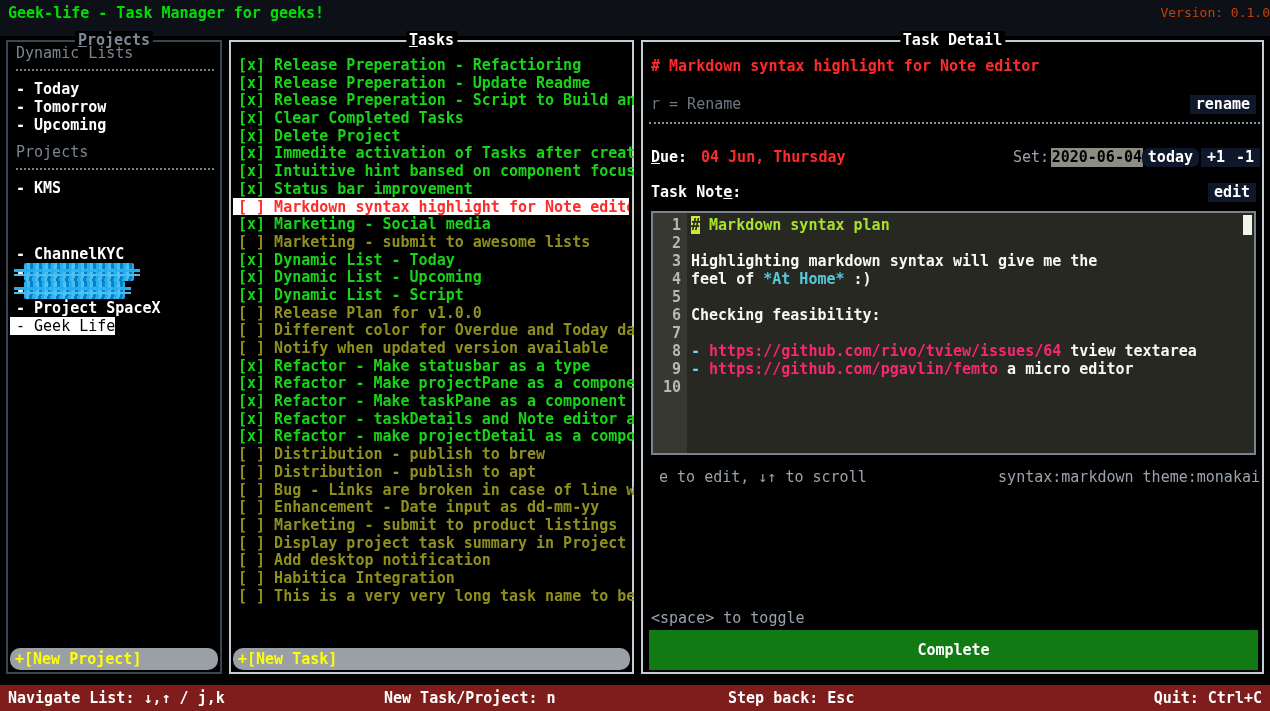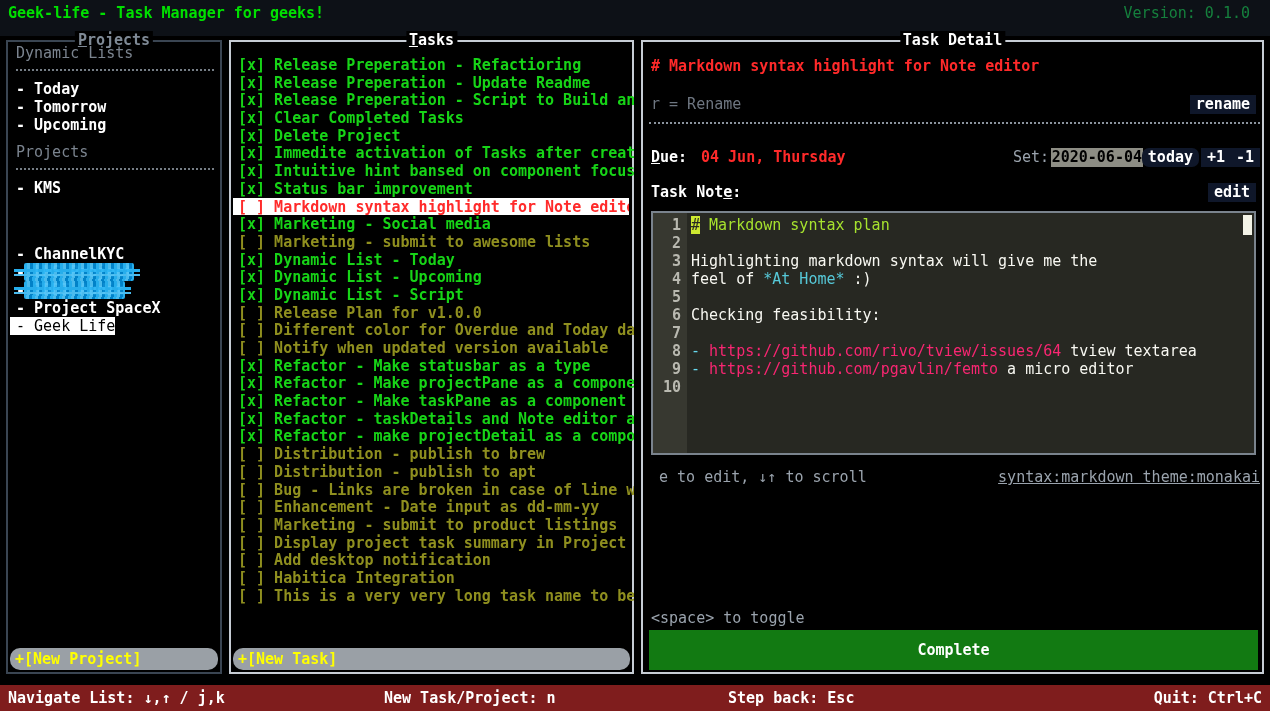--- a/index.html
+++ b/index.html
@@ -35,23 +35,23 @@
     position: absolute;
     left: 8px; top: 4px;
     color: #00e000;
     font-weight: bold;
     font-size: 15px;
     letter-spacing: 0px;
     white-space: pre;
   }
   .version {
     position: absolute;
-    right: 20px; top: 4px;
-    color: #15803d;
-    font-size: 15px;
+    right: 0; top: 4px;
+    color: #c2410c;
+    font-size: 13px;
     white-space: pre;
   }
 
   
   .panel {
     position: absolute;
     border: 2px solid #c6ccd4;
     box-sizing: border-box;
     background: #000000;
   }
@@ -270,41 +270,41 @@
     color: #b9b9b0;
     font-weight: bold;
     height: 18px; line-height: 18px;
   }
   .code {
     position: absolute;
     left: 38px;
     white-space: pre;
     height: 18px; line-height: 18px;
     color: #f8f8f2;
-    font-weight: normal;
+    font-weight: bold;
   }
   .code .hl-hash { background: #cde830; color: #272822; }
   .code .green   { color: #a6e22e; }
   .code .cyan    { color: #56c8d8; }
   .code .pink    { color: #f92672; }
   .code .bullet  { color: #66d9ef; }
   .scrollthumb {
     position: absolute;
     right: 2px; top: 2px;
     width: 9px; height: 20px;
     background: #f3f3e7;
   }
 
   .edit-hint {
     position: absolute; left: 14px; top: 424px;
     color: #9aa3ad; white-space: pre;
   }
   .syntax-hint {
     position: absolute; right: 4px; top: 424px;
-    color: #9aa3ad; white-space: pre; text-decoration: underline;
+    color: #9aa3ad; white-space: pre;
   }
   .toggle-hint {
     position: absolute; left: 6px; top: 565px;
     color: #9aa3ad; white-space: pre;
   }
   .complete-btn {
     position: absolute;
     left: 4px; top: 586px;
     width: 609px; height: 40px;
     background: #127a12;

